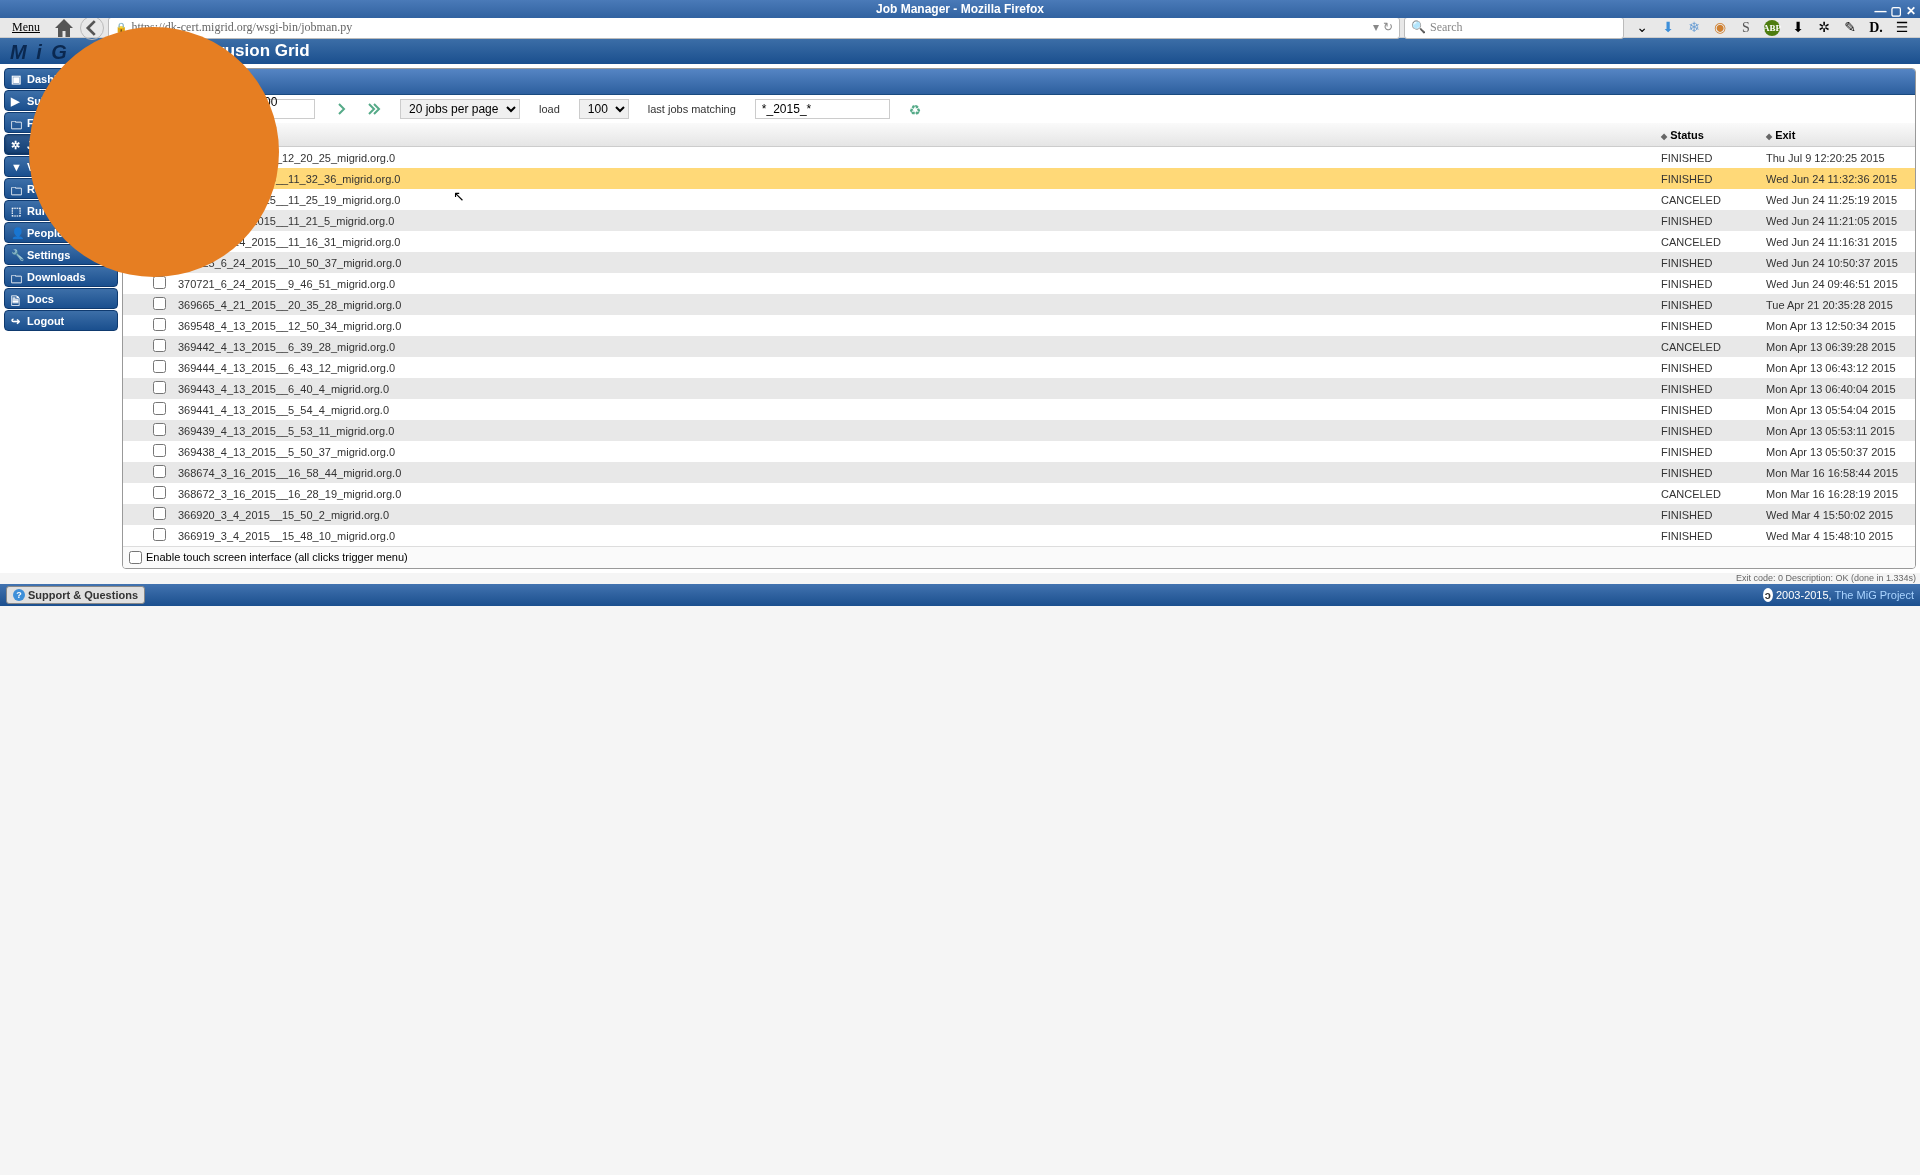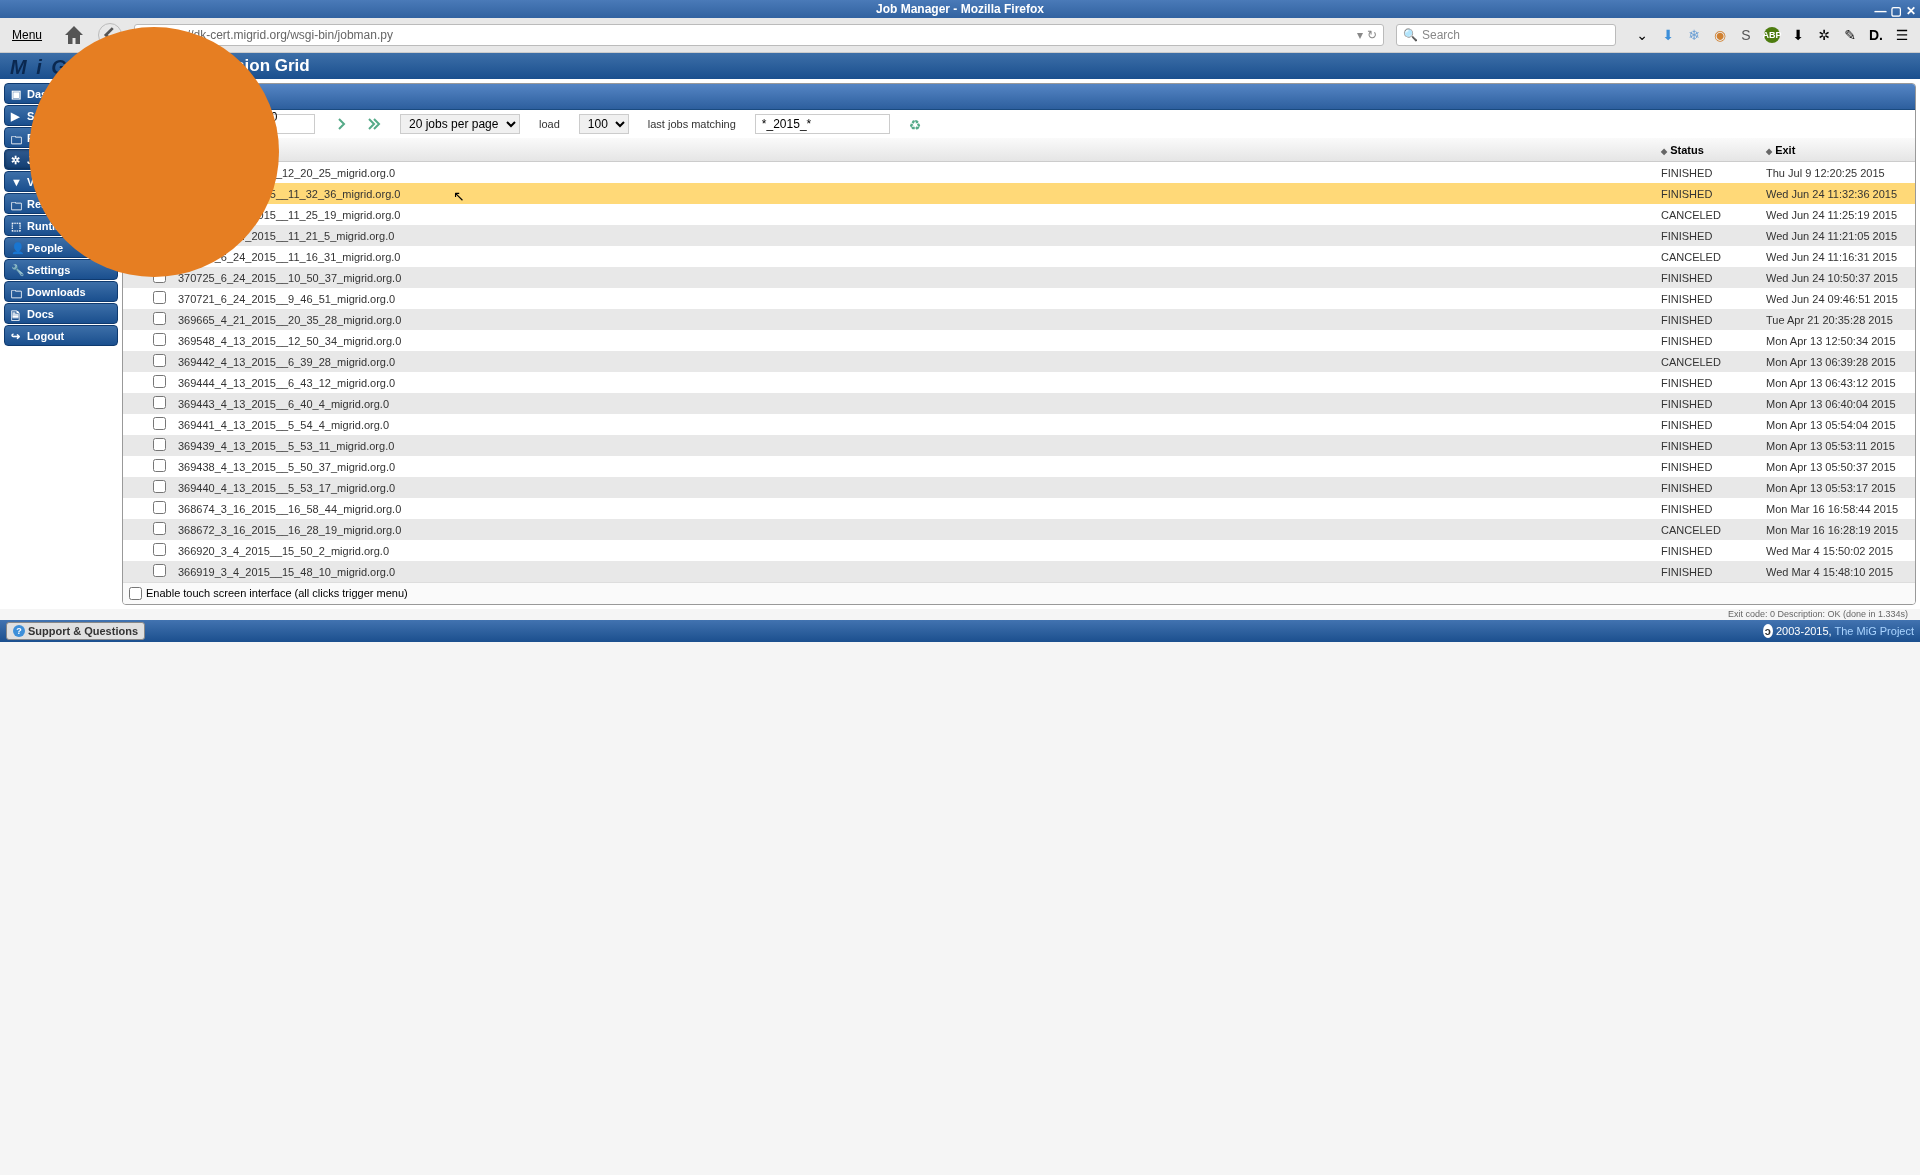--- a/index.html
+++ b/index.html
@@ -4,21 +4,21 @@
 <style>
 * { margin: 0; padding: 0; box-sizing: border-box; }
 body { font-family: Arial, sans-serif; font-size: 11px; background: #f5f5f5; overflow: hidden; }
 
 
 .titlebar { background: linear-gradient(to bottom, #4a7ab8, #3162a0); height: 18px; color: white; text-align: center; font-size: 12px; font-weight: bold; line-height: 18px; position: relative; }
 .titlebar-left { position: absolute; left: 4px; top: 2px; }
 .titlebar-right { position: absolute; right: 4px; top: 2px; display: flex; gap: 4px; }
 
 
-.browser-bar { background: #e8e8e8; height: 35px; display: flex; align-items: center; padding: 0 4px; gap: 12px; border-bottom: 1px solid #ccc; }
+.browser-bar { background: #e8e8e8; height: 20px; display: flex; align-items: center; padding: 0 4px; gap: 4px; border-bottom: 1px solid #ccc; font-family: Liberation Serif, serif; }
 .menu-btn { padding: 4px 8px; font-size: 12px; text-decoration: underline; }
 .nav-btn { width: 24px; height: 24px; display: flex; align-items: center; justify-content: center; border-radius: 3px; cursor: pointer; }
 .url-bar { flex: 1; background: white; border: 1px solid #bbb; border-radius: 3px; height: 22px; display: flex; align-items: center; padding: 0 6px; font-size: 12px; color: #666; }
 .url-bar .lock { margin-right: 4px; font-size: 10px; }
 .url-refresh { margin-left: auto; display: flex; align-items: center; gap: 4px; color: #888; }
 .search-box { width: 220px; background: white; border: 1px solid #bbb; border-radius: 3px; height: 22px; display: flex; align-items: center; padding: 0 6px; font-size: 12px; color: #888; }
 .toolbar-icons { display: flex; gap: 10px; align-items: center; padding: 0 6px; }
 .toolbar-icons span { width: 16px; height: 16px; display: flex; align-items: center; justify-content: center; cursor: pointer; font-size: 14px; }
 
 
@@ -59,21 +59,21 @@
 .col-checkbox { width: 18px; }
 .col-status { width: 105px; }
 .col-date { width: 155px; }
 
 .touchscreen-row { padding: 4px 6px; background: #fafafa; display: flex; align-items: flex-start; gap: 4px; border-top: 1px solid #ddd; }
 
 
 .footer { background: linear-gradient(to bottom, #4273b0, #1b4f8e); height: 22px; display: flex; align-items: center; justify-content: space-between; padding: 0 6px; color: white; font-size: 11px; margin-top: 1px; }
 .support-btn { background: #e0e0e0; color: #333; padding: 2px 6px; border-radius: 3px; border: 1px solid #888; display: flex; align-items: center; gap: 3px; font-weight: bold; }
 .footer-right a { color: #aad4ff; text-decoration: none; text-align: right; }
-.exit-code { text-align: right; font-size: 9px; color: #666; padding-right: 12px; }
+.exit-code { text-align: right; font-size: 9px; color: #666; padding-right: 4px; }
 
 .cursor { position: absolute; left: 453px; top: 188px; pointer-events: none; font-size: 14px; }
 
 svg { width: 100%; height: 100%; }
 </style>
 </head>
 <body>
 
 <div class="titlebar">
   <span class="titlebar-left">
@@ -323,27 +323,20 @@
           <tr>
     <td class="col-cb"></td>
     <td class="col-checkbox"><input type="checkbox" style=""></td>
     <td>369438_4_13_2015__5_50_37_migrid.org.0</td>
     <td class="col-status">FINISHED</td>
     <td class="col-date">Mon Apr 13 05:50:37 2015</td>
           </tr>
           <tr>
     <td class="col-cb"></td>
     <td class="col-checkbox"><input type="checkbox" style=""></td>
-    <td>369440_4_13_2015__5_53_17_migrid.org.0</td>
-    <td class="col-status">FINISHED</td>
-    <td class="col-date">Mon Apr 13 05:53:17 2015</td>
-          </tr>
-          <tr>
-    <td class="col-cb"></td>
-    <td class="col-checkbox"><input type="checkbox" style=""></td>
     <td>368674_3_16_2015__16_58_44_migrid.org.0</td>
     <td class="col-status">FINISHED</td>
     <td class="col-date">Mon Mar 16 16:58:44 2015</td>
           </tr>
           <tr>
     <td class="col-cb"></td>
     <td class="col-checkbox"><input type="checkbox" style=""></td>
     <td>368672_3_16_2015__16_28_19_migrid.org.0</td>
     <td class="col-status">CANCELED</td>
     <td class="col-date">Mon Mar 16 16:28:19 2015</td>

